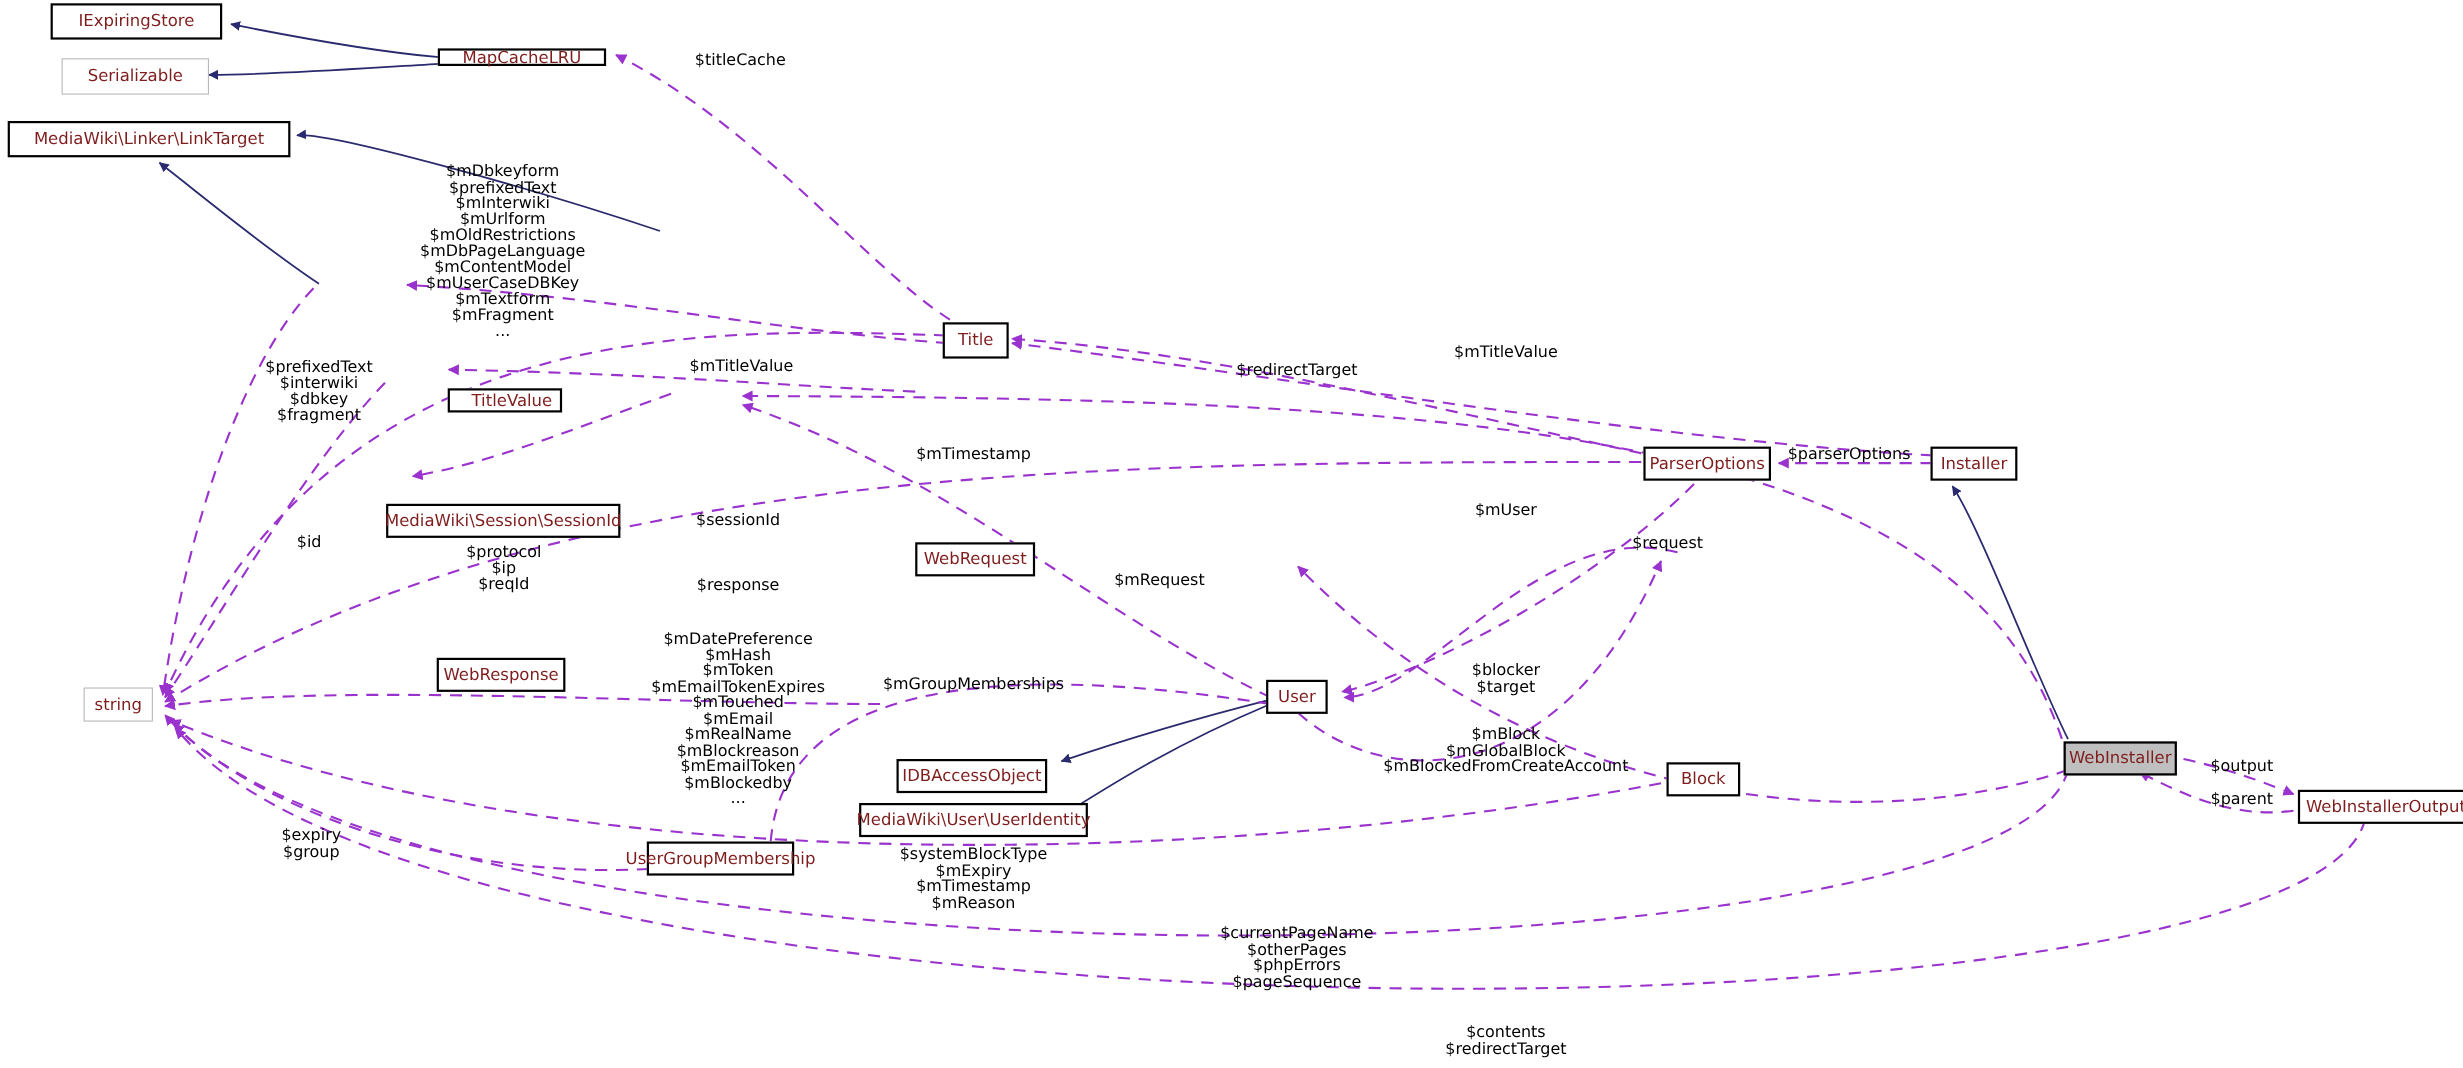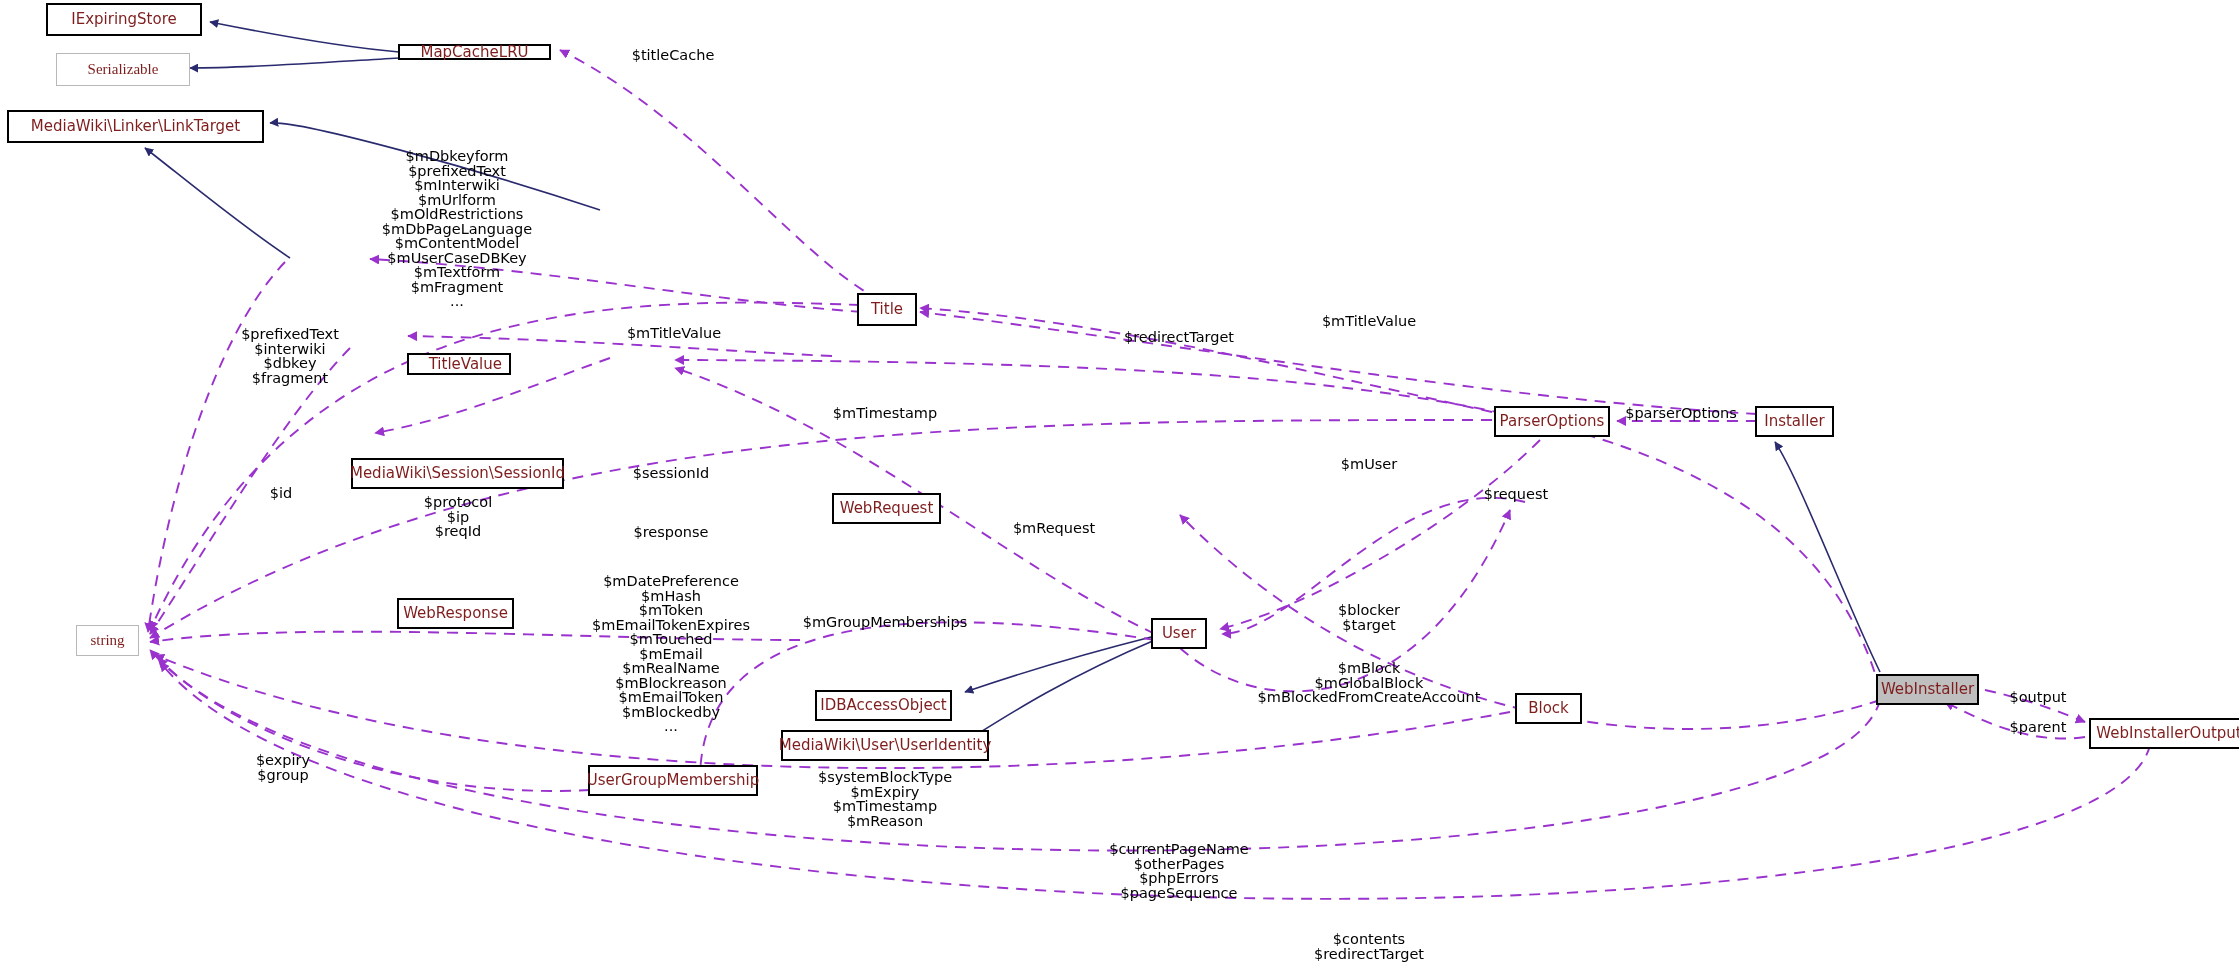--- a/index.html
+++ b/index.html
@@ -5,21 +5,21 @@
 <style>
   html,body{margin:0;padding:0;background:#ffffff;}
   body{font-family:"DejaVu Sans","Liberation Sans",sans-serif;}
   #canvas{position:relative;width:2239px;height:971px;background:#ffffff;overflow:hidden;}
   #edges{position:absolute;left:0;top:0;width:2239px;height:971px;}
   .node{position:absolute;box-sizing:border-box;display:flex;align-items:center;justify-content:center;
         background:#ffffff;border:1px solid #000000;color:#7f1d1d;white-space:nowrap;
         font-size:15px;line-height:1;padding:0 7px;}
   .node.thick{border-width:2px;}
   .node.grey{background:#bfbfbf;}
-  .node.faint{border-color:#b8b8b8;background:#ffffff;font-family:Liberation Serif, serif;}
+  .node.faint{border-color:#b8b8b8;background:#ffffff;}
   .elabel{position:absolute;color:#000000;font-size:14.5px;line-height:1.0;
           text-align:center;white-space:pre;transform:translateX(-50%);}
 </style>
 </head>
 <body>
 
 <div id="canvas">
 
   <svg id="edges" viewBox="0 0 2239 971" preserveAspectRatio="none" xmlns="http://www.w3.org/2000/svg">
     <defs>
@@ -140,21 +140,21 @@
       </div>
       <div class="node grey thick" style="left: 1876px; top: 674px; width: 103px; height: 31px;">
         <span>WebInstaller</span>
       </div>
       <div class="node thick" style="left: 781px; top: 730px; width: 208px; height: 31px;">
         <span>MediaWiki\User\UserIdentity</span>
       </div>
       <div class="node thick" style="left: 2089px; top: 718px; width: 160px; height: 31px;">
         <span>WebInstallerOutput</span>
       </div>
-      <div class="node thick" style="left: 588px; top: 765px; width: 170px; height: 31px; text-align: right;">
+      <div class="node thick" style="left: 588px; top: 765px; width: 134px; height: 31px; text-align: right;">
         <span>UserGroupMembership</span>
       </div>
       <div class="node faint" style="left: 76px; top: 625px; width: 63px; height: 31px;">
         <span>string</span>
       </div>
     </div>
   <div id="labels-layer">
       <div class="elabel" style="left: 673px; top: 48px;">$titleCache</div>
       <div class="elabel" style="left: 457px; top: 149px;">$mDbkeyform
 $prefixedText

